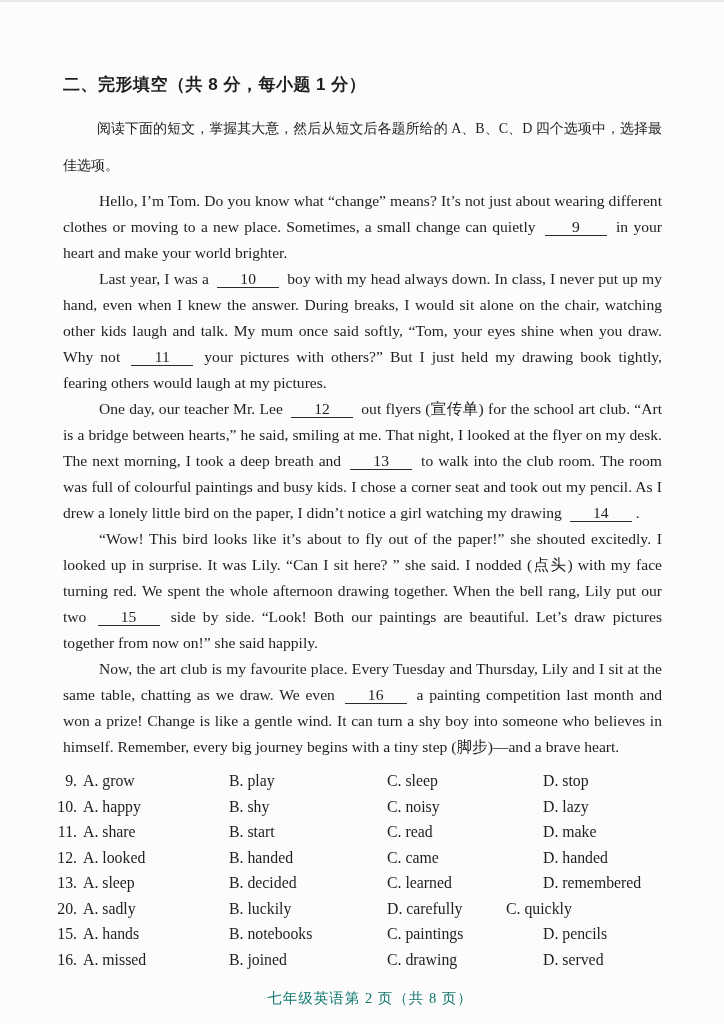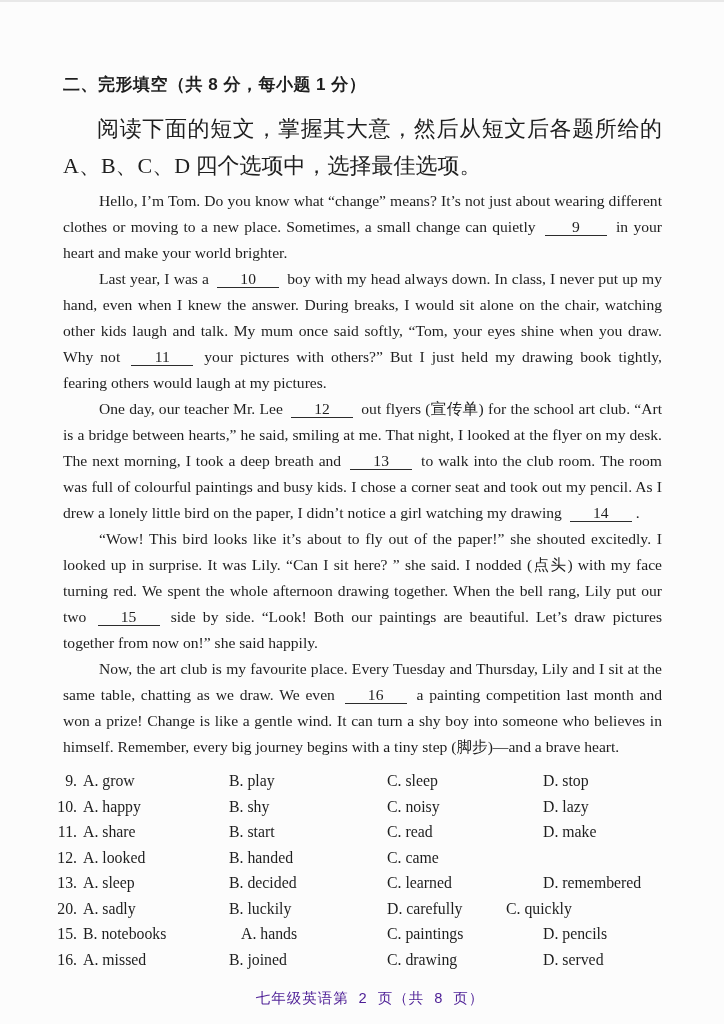--- a/index.html
+++ b/index.html
@@ -21,21 +21,21 @@
   }
   .section-title {
     font-family: "Liberation Sans", sans-serif;
     font-weight: bold;
     font-size: 17px;
     line-height: 22px;
     margin: 0 0 14px 0;
     letter-spacing: 0.5px;
   }
   .instructions {
-    font-size: 22px;
+    font-size: 14px;
     line-height: 37px;
     margin: 0 0 4px 0;
     text-indent: 34px;
     text-align: justify;
   }
   .passage { margin: 0; }
   .para {
     font-size: 15.6px;
     line-height: 26px;
     margin: 0;
@@ -68,23 +68,22 @@
   .c2 { width: 158px; }
   .c3 { width: 156px; }
   .c4 { flex: 1; }
   .footer {
     position: absolute;
     bottom: 18px;
     left: 16px;
     right: 0;
     text-align: center;
     font-size: 14.5px;
-    color: #4c1d95;
+    color: #0f766e;
     letter-spacing: 1px;
-    font-family: Liberation Mono, monospace;
   }
 </style>
 </head>
 <body>
 
 <div class="page">
   <h2 class="section-title">二、完形填空（共 8 分，每小题 1 分）</h2>
 
   <p class="instructions">阅读下面的短文，掌握其大意，然后从短文后各题所给的 A、B、C、D 四个选项中，选择最佳选项。</p>
 
@@ -116,39 +115,40 @@
         <span class="opt-cell c1">A. share</span>
         <span class="opt-cell c2">B. start</span>
         <span class="opt-cell c3">C. read</span>
         <span class="opt-cell c4">D. make</span>
       </div>
       <div class="opt-row">
         <span class="opt-cell c0">12.</span>
         <span class="opt-cell c1">A. looked</span>
         <span class="opt-cell c2">B. handed</span>
         <span class="opt-cell c3">C. came</span>
+        <span class="opt-cell c4">D. handed</span>
       </div>
       <div class="opt-row">
         <span class="opt-cell c0">13.</span>
         <span class="opt-cell c1">A. sleep</span>
         <span class="opt-cell c2">B. decided</span>
         <span class="opt-cell c3">C. learned</span>
         <span class="opt-cell c4">D. remembered</span>
       </div>
       <div class="opt-row">
         <span class="opt-cell c0">20.</span>
         <span class="opt-cell c1">A. sadly</span>
         <span class="opt-cell c2">B. luckily</span>
         <span class="opt-cell c4">D. carefully</span>
         <span class="opt-cell c3">C. quickly</span>
       </div>
       <div class="opt-row">
         <span class="opt-cell c0">15.</span>
+        <span class="opt-cell c1">A. hands</span>
         <span class="opt-cell c2">B. notebooks</span>
-        <span class="opt-cell c1">A. hands</span>
         <span class="opt-cell c3">C. paintings</span>
         <span class="opt-cell c4">D. pencils</span>
       </div>
       <div class="opt-row">
         <span class="opt-cell c0">16.</span>
         <span class="opt-cell c1">A. missed</span>
         <span class="opt-cell c2">B. joined</span>
         <span class="opt-cell c3">C. drawing</span>
         <span class="opt-cell c4">D. served</span>
       </div>

